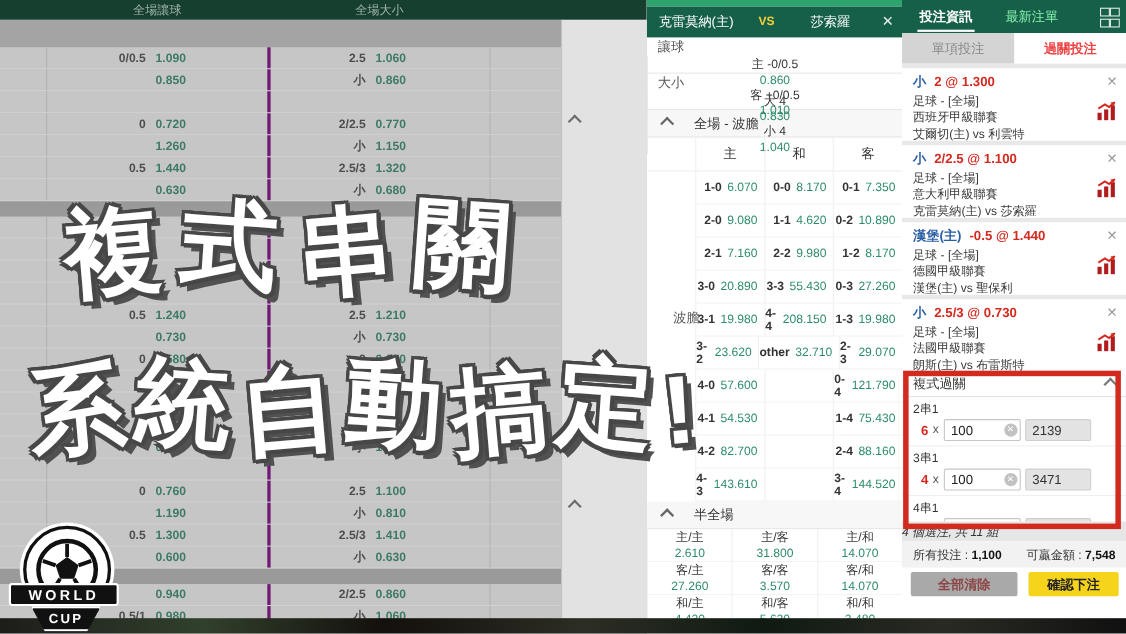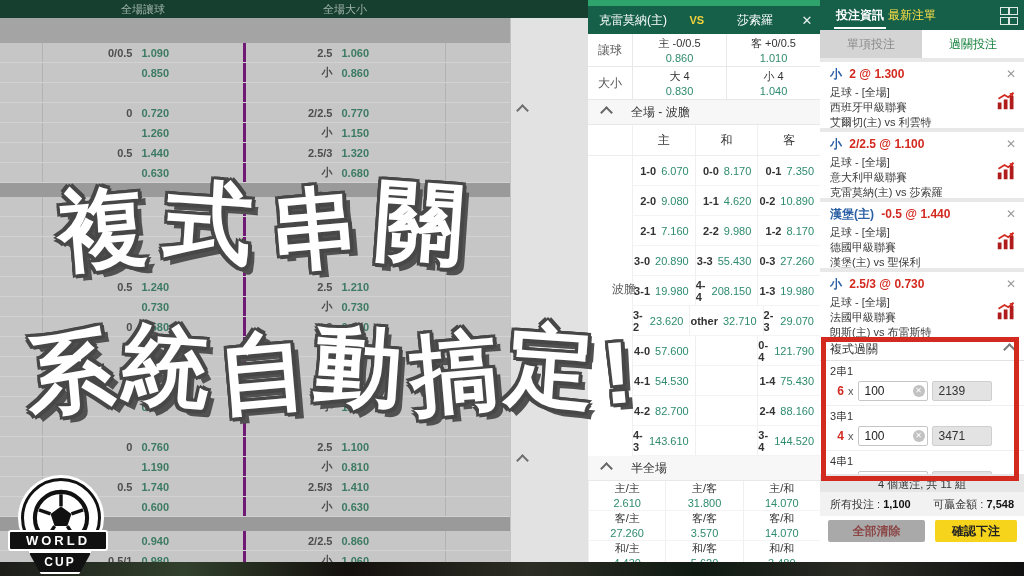--- a/index.html
+++ b/index.html
@@ -27,21 +27,21 @@
   .strip-chev1{position:absolute;left:7px;top:88px;}
   .strip-chev2{position:absolute;left:7px;top:438px;}
   
   .mid-panel{position:absolute;left:588px;top:0;width:232px;height:576px;background:#fff;overflow:hidden;}
   .mp-topstrip{height:6px;background:#2ea36b;}
   .mp-header{height:28px;background:#166049;display:flex;align-items:center;color:#fff;font-size:12px;}
   .mp-home{flex:1.15;text-align:center;}
   .mp-vs{width:38px;text-align:center;color:#f3d13c;font-weight:bold;font-size:11px;}
   .mp-away{flex:1;text-align:center;}
   .mp-close{width:26px;text-align:center;color:#e7f0ec;font-size:13px;cursor:pointer;}
-  .mk-row{display:flex;height:32px;border-bottom:1px solid #e8e8e8;}
+  .mk-row{display:flex;height:32px;border-bottom:1px solid #e8e8e8;flex-direction:column;}
   .mk-label{width:44px;display:flex;align-items:center;justify-content:center;font-size:12px;color:#555;}
   .mk-cell{flex:1;border-left:1px solid #e8e8e8;display:flex;flex-direction:column;align-items:center;justify-content:center;cursor:pointer;}
   .mk-line{font-size:11px;color:#333;}
   .mk-odds{font-size:11px;color:#2e8b6e;margin-top:1px;}
   .sec-bar{height:24px;background:#f7f7f7;border-bottom:1px solid #e8e8e8;display:flex;align-items:center;}
   .sec-bar .chev{margin-left:14px;border-color:#666;}
   .sec-lab{margin-left:20px;font-size:12px;color:#333;}
   .grid-head{display:flex;height:30px;border-bottom:1px solid #eee;}
   .gh-lbl{width:44px;}
   .gh-c{flex:1;border-left:1px solid #f0f0f0;display:flex;align-items:center;justify-content:center;font-size:12px;color:#333;}
@@ -52,47 +52,47 @@
   .od{font-size:11px;color:#2e8b6e;}
   .mp-gridlabel{position:absolute;left:24px;top:281px;font-size:12px;color:#555;}
   .ht-row{display:flex;height:30px;}
   .ht-c{flex:1;border-left:1px solid #f0f0f0;border-bottom:1px solid #f4f4f4;display:flex;flex-direction:column;align-items:center;justify-content:flex-start;cursor:pointer;}
   .ht-l{font-size:11px;color:#333;}
   .ht-o{font-size:11px;color:#2e8b6e;margin-top:1px;}
   
   .right-panel{position:absolute;left:820px;top:0;width:204px;height:576px;background:#fff;overflow:hidden;}
   .bs-header{height:30px;background:#166049;display:flex;align-items:center;}
   .bs-tab1{margin-left:14px;font-size:12px;color:#fff;font-weight:bold;border-bottom:2px solid #fff;padding:5px 2px 3px;}
-  .bs-tab2{font-size:12px;color:#fde047;padding:5px 2px;}
+  .bs-tab2{margin-left:26px;font-size:12px;color:#86efac;padding:5px 2px;}
   .grid-icon{position:absolute;right:8px;top:7px;display:grid;grid-template-columns:7px 7px;grid-gap:2px;cursor:pointer;}
   .grid-icon i{width:7px;height:6px;border:1px solid #dfe9e4;}
   .bs-subtabs{height:28px;display:flex;background:#d4d4d4;}
   .bs-sub{flex:1;text-align:center;line-height:28px;font-size:12px;color:#8a8a8a;cursor:pointer;}
-  .bs-sub.active{background:#fff;color:#15803d;font-weight:normal;}
+  .bs-sub.active{background:#fff;color:#ef4444;font-weight:bold;}
   .bet-card{height:70px;box-sizing:border-box;border-top:4px solid #e8e8e8;background:#fff;position:relative;}
   .bet-head{padding:4px 10px 2px;font-size:12px;font-weight:bold;}
   .bsel{color:#2b5fa5;}
   .bline{color:#d32a20;margin-left:4px;}
   .bet-close{position:absolute;right:8px;top:5px;color:#9a9a9a;font-size:12px;cursor:pointer;}
   .bet-body{padding:0 10px;font-size:11px;color:#3a3a3a;line-height:15px;}
   .chart-icon{position:absolute;right:8px;top:30px;cursor:pointer;}
   .parlay{background:#fff;position:relative;}
   .pl-title{height:22px;display:flex;align-items:center;border-bottom:1px solid #e2e2e2;padding:0 10px;font-size:12px;color:#333;}
   .pl-title .chev{margin-left:auto;border-color:#777;}
   .pl-row{border-bottom:1px solid #efefef;}
   .pl-name{padding:3px 10px 1px;font-size:11px;color:#333;}
   .pl-ctrl{display:flex;align-items:center;padding:1px 6px 4px 6px;gap:4px;}
   .pcount{width:18px;text-align:right;font-size:12px;color:#d32a20;font-weight:bold;}
   .ptimes{font-size:11px;color:#555;}
   .stake-wrap{position:relative;}
   .stake-input{width:70px;height:20px;box-sizing:border-box;border:1px solid #c6c6c6;border-radius:2px;font-size:12px;padding:0 16px 0 6px;color:#222;font-family:inherit;}
   .clear-ic{position:absolute;right:3px;top:4px;width:12px;height:12px;border-radius:50%;background:#c2c2c2;color:#fff;font-size:8px;line-height:12px;text-align:center;cursor:pointer;}
   .presult{width:60px;height:20px;box-sizing:border-box;background:#e3e3e3;border:1px solid #cfcfcf;border-radius:2px;line-height:18px;padding-left:6px;font-size:12px;color:#333;}
   .red-box{position:absolute;left:1px;top:337px;width:198px;height:144px;box-sizing:border-box;border:5px solid #d32a20;z-index:6;pointer-events:none;}
-  .bs-combos{position:absolute;left:0;top:474px;width:204px;height:18px;background:#e6e6e6;text-align:center;font-size:11px;color:#333;line-height:20px;}
+  .bs-combos{position:absolute;left:0;top:474px;width:204px;height:18px;background:#e6e6e6;font-size:11px;color:#333;line-height:20px;font-style:italic;}
   .bs-totals{position:absolute;left:0;top:492px;width:204px;height:24px;display:flex;align-items:center;justify-content:space-between;padding:0 10px;box-sizing:border-box;font-size:11px;color:#333;background:#f2f2f2;}
   .bs-totals b{color:#111;}
   .btn-clear{position:absolute;left:8px;top:520px;width:97px;height:22px;background:#a9a9a9;color:#8c4646;font-weight:bold;font-size:12px;text-align:center;line-height:22px;border-radius:2px;cursor:pointer;}
   .btn-confirm{position:absolute;left:115px;top:520px;width:82px;height:22px;background:#f6d41c;color:#222;font-weight:bold;font-size:12px;text-align:center;line-height:22px;border-radius:2px;cursor:pointer;}
   
   .photo-strip{position:absolute;left:0;top:562px;width:1024px;height:14px;z-index:15;
     background:linear-gradient(90deg,#1d1d1a 0%,#31402c 18%,#14100d 34%,#2c2d24 52%,#0f1a12 68%,#2a2a24 84%,#101010 100%);}
   
   .big-line{position:absolute;display:flex;z-index:25;}
   .big-line span{font-size:88px;font-weight:900;color:#fff;line-height:1;
@@ -375,21 +375,21 @@
     <div class="lt-c2">
       <span class="lline c2l">小</span>
       <span class="lodds c2o">0.810</span>
     </div>
     <div class="lt-c3"></div>
   </div>
       <div class="lt-row">
     <div class="lt-lbl"></div>
     <div class="lt-c1">
       <span class="lline c1l">0.5</span>
-      <span class="lodds c1o">1.740</span>
+      <span class="lodds c1o">1.300</span>
     </div>
     <div class="lt-c2">
       <span class="lline c2l">2.5/3</span>
       <span class="lodds c2o">1.410</span>
     </div>
     <div class="lt-c3"></div>
   </div>
       <div class="lt-row">
     <div class="lt-lbl"></div>
     <div class="lt-c1">

